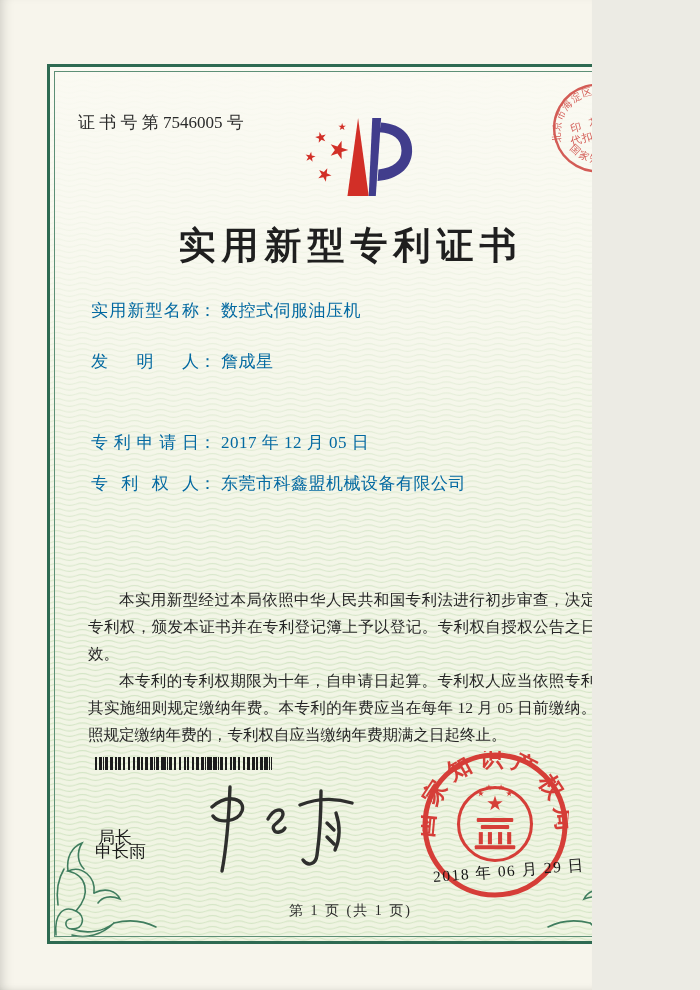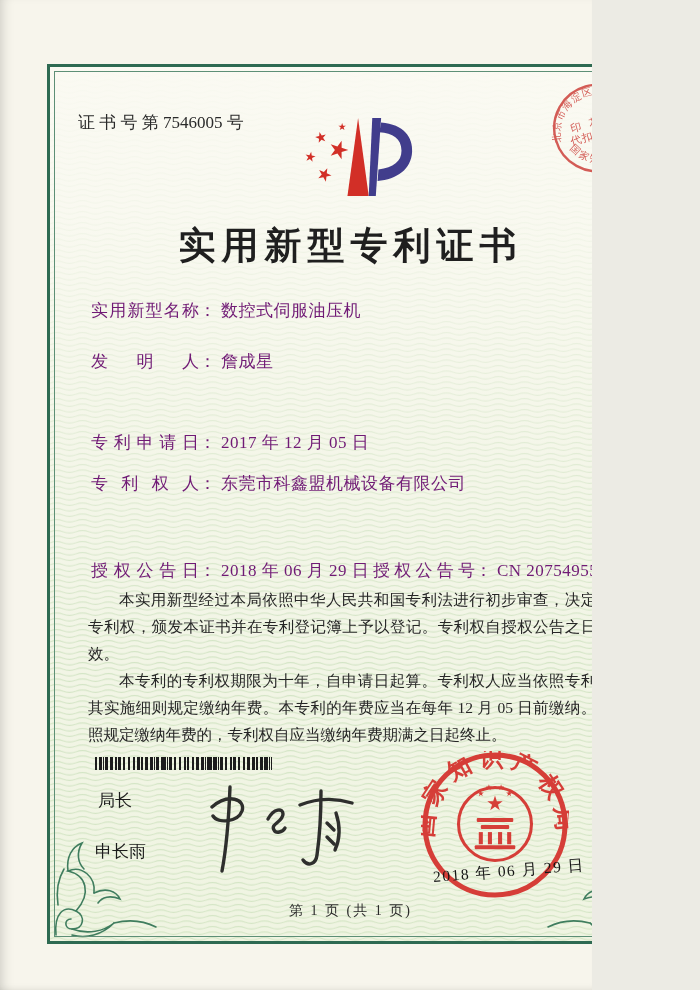--- a/index.html
+++ b/index.html
@@ -11,35 +11,35 @@
   .frame::before{content:"";position:absolute;inset:4px;border:1px solid #5d8f76;pointer-events:none;z-index:5;}
   .wavebg{position:absolute;inset:0;width:100%;height:100%;z-index:0;}
   .tint{position:absolute;inset:0;z-index:1;
         background:linear-gradient(180deg, rgba(251,250,243,.95) 0%, rgba(251,250,243,.8) 16%,
                    rgba(248,248,238,.45) 40%, rgba(240,246,224,.05) 68%, rgba(228,240,206,.18) 100%);}
   .content{position:absolute;inset:0;z-index:2;color:#222;}
   .certno{position:absolute;left:28px;top:44px;font-size:17px;color:#2a2a2a;}
   .logo{position:absolute;left:50%;top:46px;transform:translateX(-50%);}
   .title{position:absolute;left:0;top:154px;width:100%;text-align:center;
          font-size:37px;font-weight:bold;letter-spacing:6px;color:#1f1f1f;}
-  .frow{position:absolute;left:41px;font-size:17px;white-space:nowrap;color:#701a75;}
+  .frow{position:absolute;left:41px;font-size:17px;white-space:nowrap;color:#0369a1;}
   .flabel{display:inline-block;width:108px;text-align:justify;text-align-last:justify;}
   .fcolon{display:inline-block;margin-right:5px;}
   .fvalue{letter-spacing:.5px;}
   .fline2{display:block;margin-left:129px;margin-top:5px;letter-spacing:.5px;}
   .rgroup{position:absolute;left:282px;top:0;white-space:nowrap;}
   .flabel2{display:inline-block;width:102px;text-align:justify;text-align-last:justify;}
   .paras{position:absolute;left:38px;top:519px;width:540px;font-size:15.5px;line-height:27px;
          color:#262626;text-align:justify;}
   .paras p{margin:0;text-indent:2em;}
   .barcode{position:absolute;left:45px;top:690px;width:177px;height:13px;
            background-image:repeating-linear-gradient(90deg,#1c1c1c 0 2px,transparent 2px 5px),
                             repeating-linear-gradient(90deg,#1c1c1c 0 1px,transparent 1px 4px);
            background-size:23px 100%,17px 100%;}
-  .signer-title{position:absolute;left:48px;top:722px;font-size:17px;color:#1c1c1c;font-family:"Liberation Sans","DejaVu Sans",sans-serif;}
+  .signer-title{position:absolute;left:48px;top:759px;font-size:17px;color:#1c1c1c;font-family:"Liberation Sans","DejaVu Sans",sans-serif;}
   .signer-name{position:absolute;left:45px;top:773px;font-size:17px;color:#1c1c1c;font-family:"Liberation Sans","DejaVu Sans",sans-serif;}
   .sig{position:absolute;left:150px;top:716px;}
   .seal{position:absolute;left:371px;top:684px;mix-blend-mode:multiply;opacity:.95;}
   .sealdate{position:absolute;left:383px;top:794px;font-size:15.5px;letter-spacing:1.5px;
             color:#151515;transform:rotate(-4.5deg);white-space:nowrap;}
   .taxstamp{position:absolute;left:501px;top:14px;transform:rotate(-16deg);mix-blend-mode:multiply;opacity:.9;}
   .footer{position:absolute;left:0;top:835px;width:100%;text-align:center;font-size:14px;
           letter-spacing:2px;color:#2a2a2a;}
   .fl-left{position:absolute;left:2px;top:768px;z-index:3;}
   .fl-right{position:absolute;left:494px;top:768px;z-index:3;transform:scaleX(-1);}
@@ -110,26 +110,20 @@
       </div>
       <div class="frow" style="top:283px">
         <span class="flabel">发明人</span><span class="fcolon">：</span><span class="fvalue">詹成星</span>
       </div>
       <div class="frow" style="top:364px">
         <span class="flabel">专利申请日</span><span class="fcolon">：</span><span class="fvalue">2017 年 12 月 05 日</span>
       </div>
       <div class="frow" style="top:405px">
         <span class="flabel">专利权人</span><span class="fcolon">：</span><span class="fvalue">东莞市科鑫盟机械设备有限公司</span>
       </div>
-      <div class="frow" style="top:492px">
-        <span class="flabel">授权公告日</span><span class="fcolon">：</span><span class="fvalue">2018 年 06 月 29 日</span>
-        <span class="rgroup">
-          <span class="flabel2">授权公告号</span><span class="fcolon">：</span><span class="fvalue">CN 207549550 U</span>
-        </span>
-      </div>
 
       <div class="paras">
         <p>本实用新型经过本局依照中华人民共和国专利法进行初步审查，决定授予专利权，颁发本证书并在专利登记簿上予以登记。专利权自授权公告之日起生效。</p>
         <p>本专利的专利权期限为十年，自申请日起算。专利权人应当依照专利法及其实施细则规定缴纳年费。本专利的年费应当在每年 12 月 05 日前缴纳。未按照规定缴纳年费的，专利权自应当缴纳年费期满之日起终止。</p>
       </div>
 
       <div class="barcode"></div>
 
       <div class="signer-title">局长</div>
       <div class="signer-name">申长雨</div>

